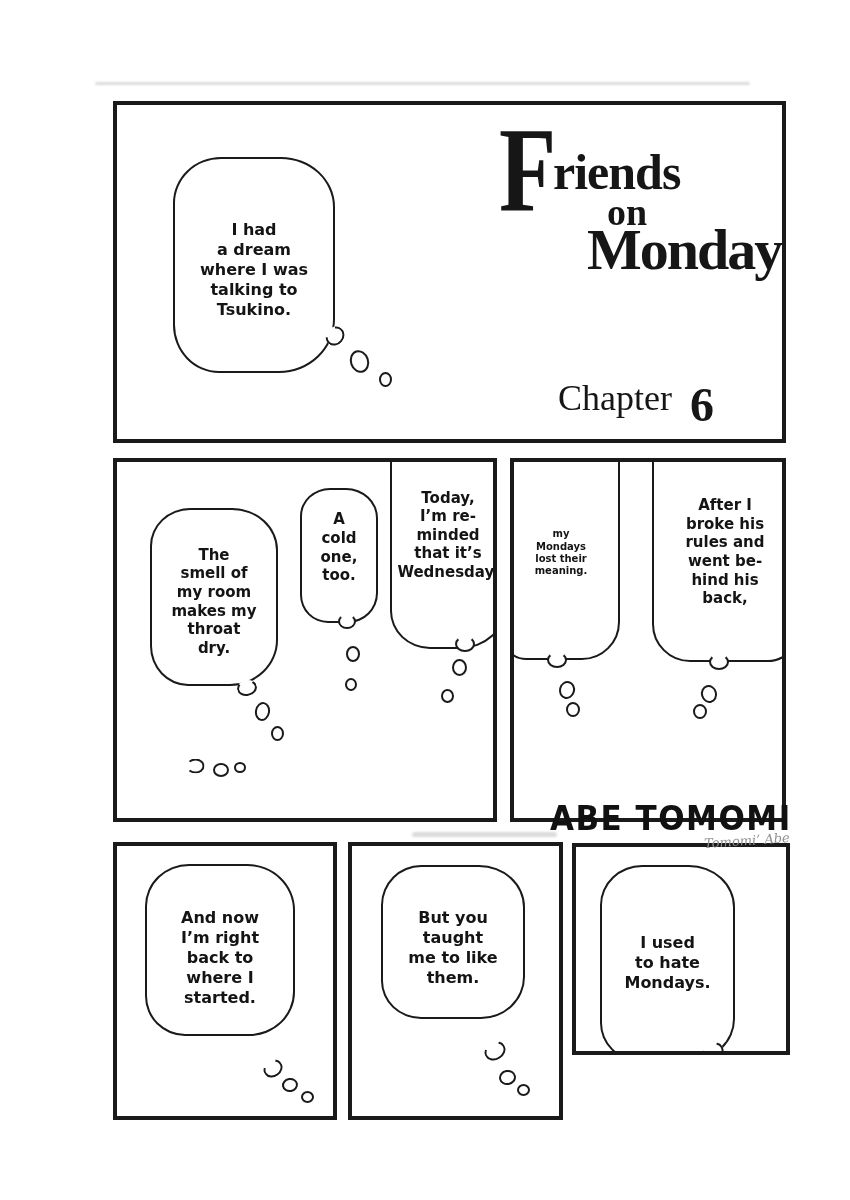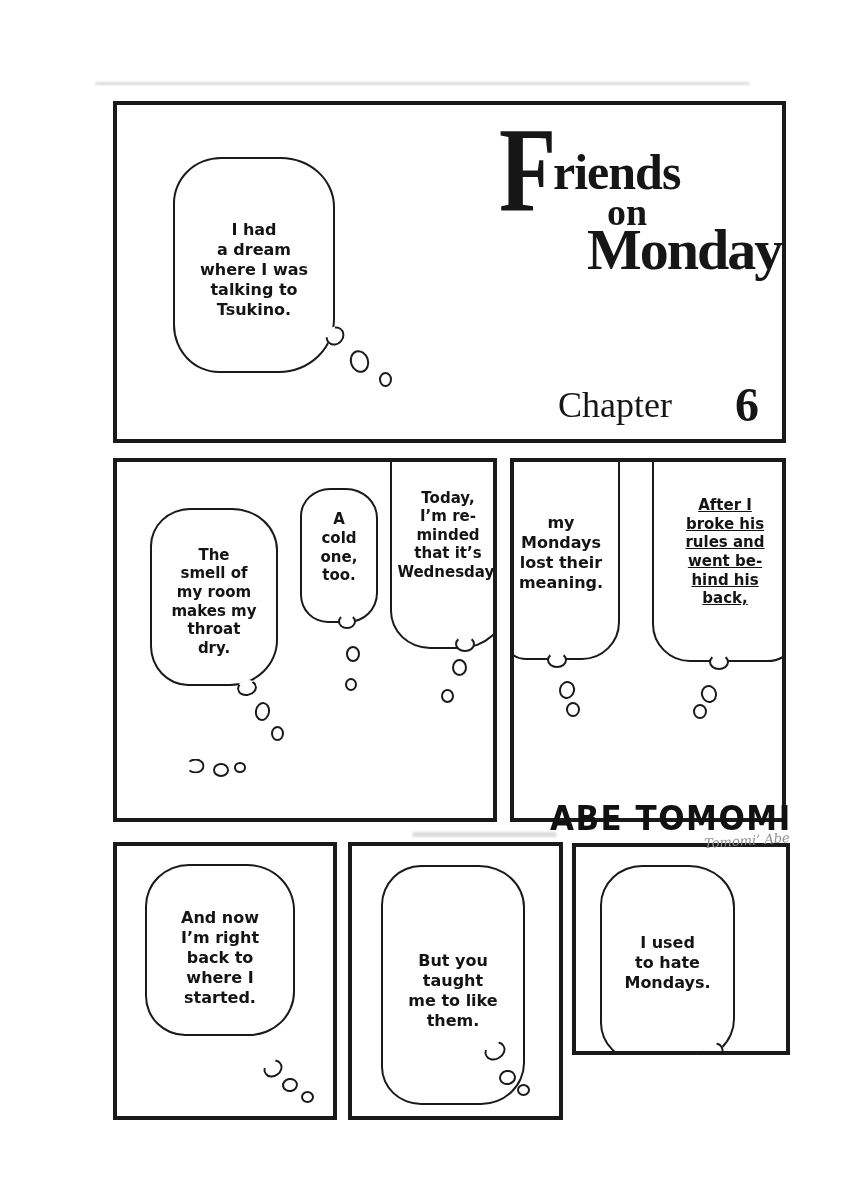--- a/index.html
+++ b/index.html
@@ -45,21 +45,21 @@
     <div class="blip" style="left:233px;top:245px;width:19px;height:23px;transform:rotate(-18deg);"></div>
     <div class="blip" style="left:262px;top:267px;width:13px;height:15px;"></div>
 
     <div>
       <span class="title-part serif" style="left:382px;top:6px;font-size:120px;line-height:1;transform:scaleX(0.78);transform-origin:left top;">F</span>
       <span class="title-part serif" style="left:436px;top:38px;font-size:50px;letter-spacing:-1px;">riends</span>
       <span class="title-part serif" style="left:490px;top:85px;font-size:38px;">on</span>
       <span class="title-part serif" style="left:470px;top:111px;font-size:58px;letter-spacing:-2px;">Mondays</span>
     </div>
 
-    <div style="position:absolute;left:441px;top:272px;display:flex;align-items:center;gap:45px;">
+    <div style="position:absolute;left:441px;top:272px;display:flex;align-items:flex-start;">
       <span class="serif" style="font-size:36px;color:#161616;">Chapter</span>
       <span class="serif" style="font-size:48px;font-weight:bold;margin-left:18px;color:#161616;">6</span>
     </div>
   </div>
 
   <div class="panel" style="left:113px;top:458px;width:384px;height:364px;">
 
     <div class="bubble" style="left:33px;top:46px;width:128px;height:178px;padding-top:9px;
                 border-radius:40px 46px 48px 38px / 38px 42px 46px 40px;">
       <span class="txt" style="font-size:15px;">The
@@ -98,32 +98,32 @@
 
     <div class="notch" style="left:71px;top:295px;width:15px;height:18px;transform:rotate(-90deg);"></div>
     <div class="blip" style="left:96px;top:301px;width:16px;height:14px;"></div>
     <div class="blip" style="left:117px;top:300px;width:12px;height:11px;"></div>
   </div>
 
   <div class="panel" style="left:510px;top:458px;width:276px;height:364px;">
 
     <div class="bubble" style="left:-12px;top:-20px;width:118px;height:218px;padding-top:4px;
                 border-radius:16px 16px 38px 24px;">
-      <span class="txt" style="font-size:16px;">my
+      <span class="txt" style="font-size:10px;">my
 Mondays
 lost their
 meaning.</span>
     </div>
     <div class="notch" style="left:33px;top:190px;width:20px;height:16px;"></div>
     <div class="blip" style="left:45px;top:219px;width:16px;height:18px;transform:rotate(15deg);"></div>
     <div class="blip" style="left:52px;top:240px;width:14px;height:15px;"></div>
 
     <div class="bubble" style="left:138px;top:-20px;width:146px;height:220px;
                 border-radius:16px 16px 30px 38px;">
-      <span class="txt" style="font-size:15px;text-decoration:underline;">After I
+      <span class="txt" style="font-size:15px;">After I
 broke his
 rules and
 went be-
 hind his
 back,</span>
     </div>
     <div class="notch" style="left:195px;top:192px;width:20px;height:16px;"></div>
     <div class="blip" style="left:187px;top:223px;width:16px;height:18px;transform:rotate(-15deg);"></div>
     <div class="blip" style="left:179px;top:242px;width:14px;height:15px;"></div>
   </div>
@@ -139,21 +139,21 @@
 back to
 where I
 started.</span>
     </div>
     <div class="notch" style="left:146px;top:214px;width:20px;height:17px;transform:rotate(-35deg);"></div>
     <div class="blip" style="left:165px;top:232px;width:16px;height:14px;transform:rotate(-10deg);"></div>
     <div class="blip" style="left:184px;top:245px;width:13px;height:12px;"></div>
   </div>
 
   <div class="panel" style="left:348px;top:842px;width:215px;height:278px;">
-    <div class="bubble" style="left:29px;top:19px;width:144px;height:240px;padding-top:12px;
+    <div class="bubble" style="left:29px;top:19px;width:144px;height:154px;padding-top:12px;
                 border-radius:40px 46px 44px 40px / 40px 42px 42px 38px;">
       <span class="txt" style="font-size:16px;">But you
 taught
 me to like
 them.</span>
     </div>
     <div class="notch" style="left:132px;top:196px;width:22px;height:18px;transform:rotate(-30deg);"></div>
     <div class="blip" style="left:147px;top:224px;width:17px;height:15px;transform:rotate(-10deg);"></div>
     <div class="blip" style="left:165px;top:238px;width:13px;height:12px;"></div>
   </div>

